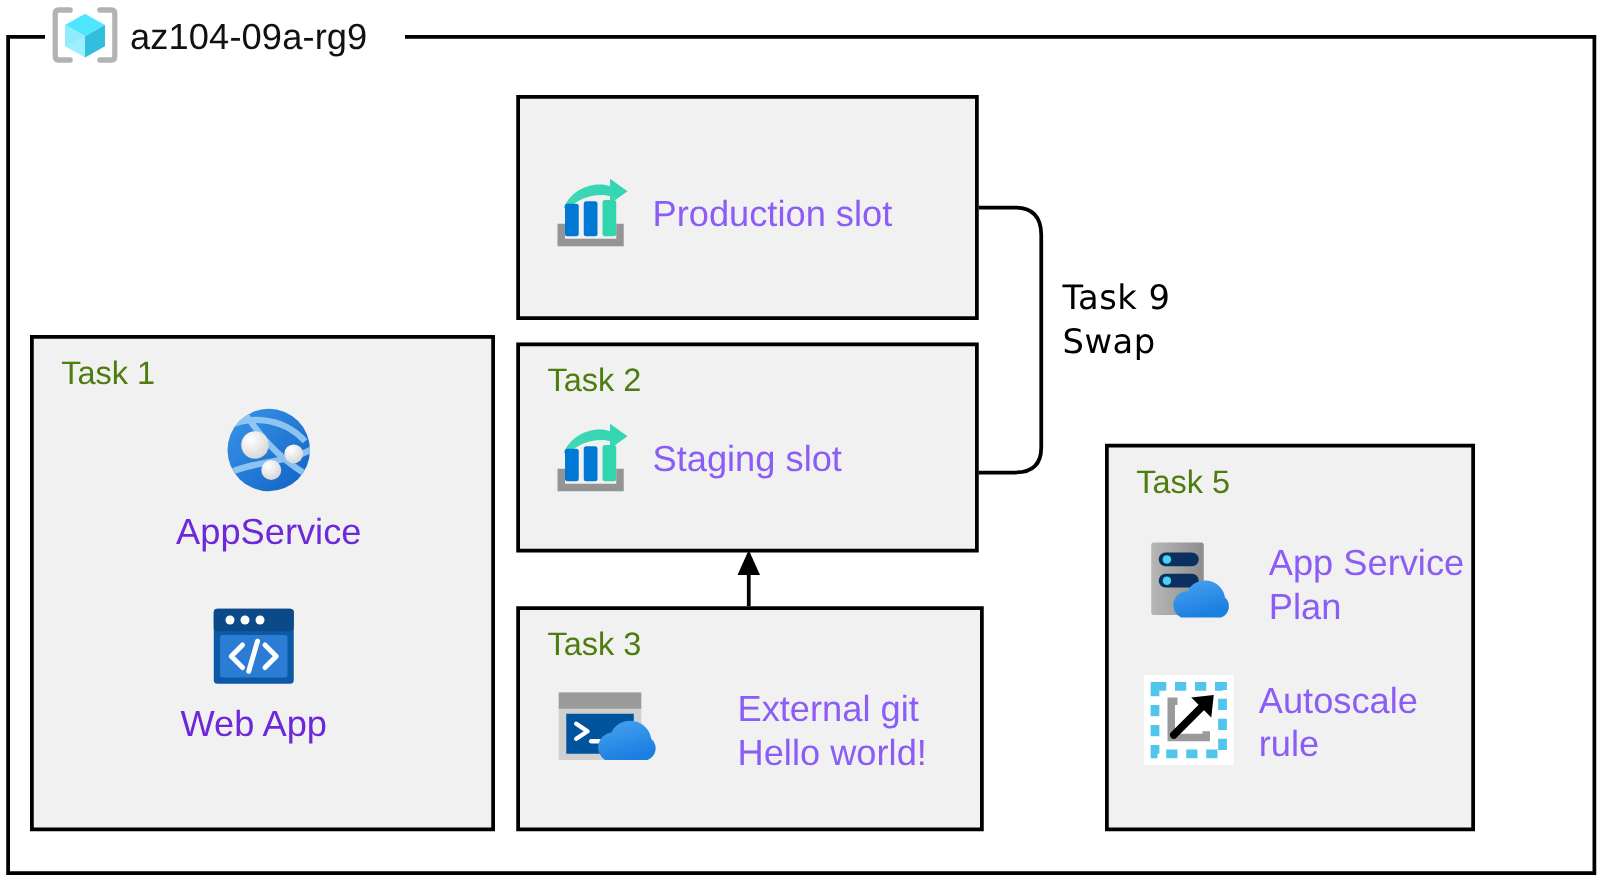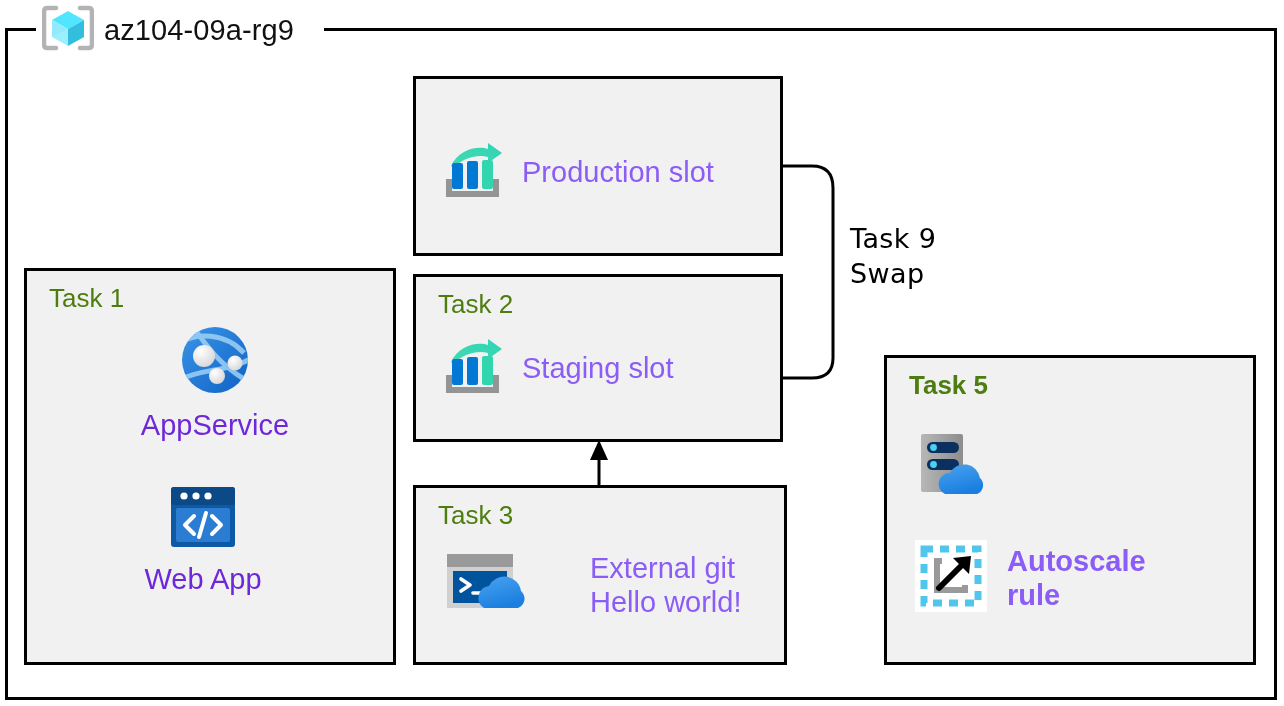--- a/index.html
+++ b/index.html
@@ -193,21 +193,21 @@
           <line x1="29" y1="43" x2="44" y2="43"></line>
         </g>
         <path d="M40 58 a12 12 0 0 1 5 -22 a17 17 0 0 1 32 5 a10 10 0 0 1 -3 17 Z" fill="url(#cloudG)"></path>
       </svg>
     </span>
     <span class="txt">External git
 Hello world!</span>
   </div>
 </div>
 
-<div class="card" style="left:884px;top:355px;width:372px;height:310px;font-weight:bold;">
+<div class="card" style="left:884px;top:355px;width:296px;height:310px;">
   <div class="card-title">Task 5</div>
 
   <div class="row" style="left:28px;top:72px;">
     <span style="margin-right:20px;">
       <svg width="80" height="72" viewBox="0 0 80 72">
         <defs>
           <linearGradient id="srvG" x1="0" y1="0" x2="1" y2="0">
             <stop offset="0" stop-color="#b7b7b7"></stop>
               <stop offset="1" stop-color="#8d8d8d"></stop>
           </linearGradient>
@@ -217,20 +217,22 @@
           </linearGradient>
         </defs>
         <rect x="6" y="4" width="42" height="58" rx="2" fill="url(#srvG)"></rect>
         <rect x="12" y="12" width="32" height="11" rx="5.5" fill="#0b2f5e"></rect>
         <circle cx="18.5" cy="17.5" r="3.4" fill="#4ad2f0"></circle>
         <rect x="12" y="29" width="32" height="11" rx="5.5" fill="#0b2f5e"></rect>
         <circle cx="18.5" cy="34.5" r="3.4" fill="#4ad2f0"></circle>
         <path d="M30 64 a11 11 0 0 1 5 -21 a16 16 0 0 1 30 5 a9.5 9.5 0 0 1 -3 16 Z" fill="url(#cloudG2)"></path>
       </svg>
     </span>
+    <span class="txt">App Service
+Plan</span>
   </div>
 
   <div class="row" style="left:28px;top:182px;">
     <span style="margin-right:20px;">
       <svg width="72" height="72" viewBox="0 0 72 72">
         <rect x="0" y="0" width="72" height="72" fill="#ffffff"></rect>
         <g stroke="#50c6ec" stroke-width="7" fill="none" stroke-dasharray="9 7" stroke-linecap="butt">
           <rect x="9" y="9" width="54" height="54"></rect>
         </g>
         <path d="M24 21 H22 V50 H50 V48" fill="none" stroke="#9a9a9a" stroke-width="6" stroke-linecap="square"></path>

